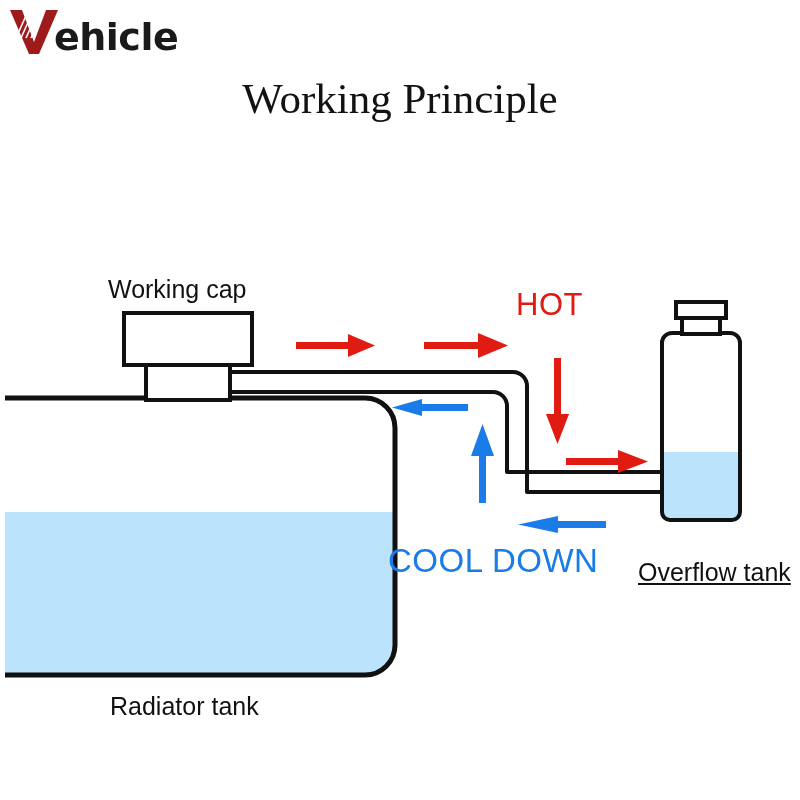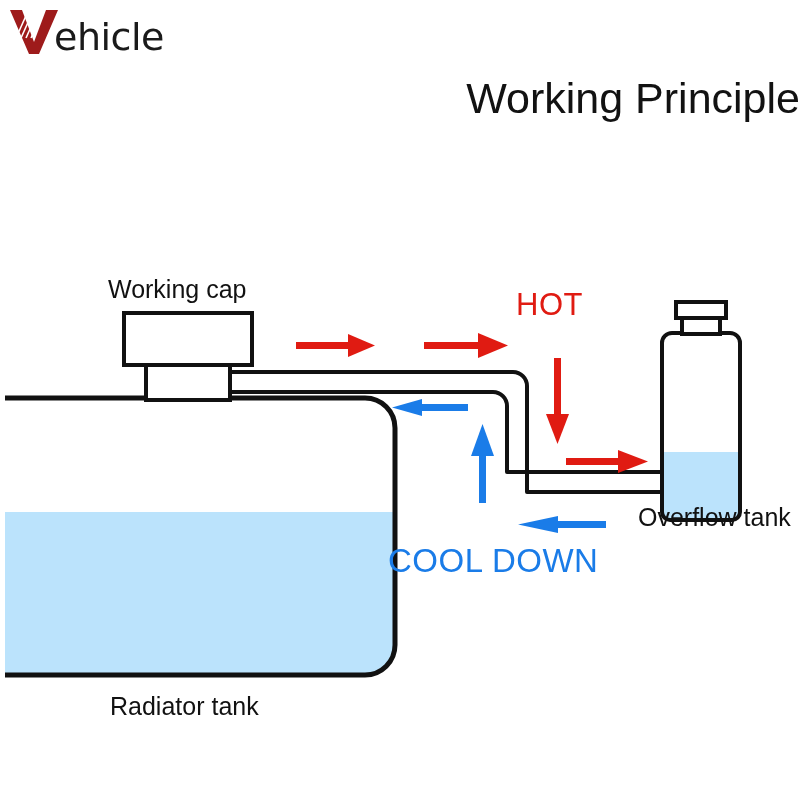--- a/index.html
+++ b/index.html
@@ -31,48 +31,48 @@
   }
   #brand-v {
     position: relative;
     width: 56px;
     height: 48px;
     margin-right: 2px;
   }
   #brand-v svg { display: block; }
   #brand-word {
     font-family: "DejaVu Sans", sans-serif;
-    font-weight: normal;
+    font-weight: bold;
     font-size: 38px;
     line-height: 38px;
     color: #1a1a1a;
     letter-spacing: -0.5px;
     margin-left: -12px;
     margin-top: 10px;
   }
 
   
   #title {
     left: 0; top: 74px;
     width: 800px;
-    text-align: right;
+    text-align: center;
     font-size: 43px;
     color: #121212;
-    font-family: Liberation Sans, sans-serif;
+    font-family: Liberation Serif, serif;
   }
 
   
   .dlabel {
     font-size: 25px;
     color: #111111;
     white-space: nowrap;
   }
   #label-radiator-cap { left: 108px; top: 275px; }
   #label-radiator-tank { left: 110px; top: 692px; }
-  #label-overflow-tank { left: 638px; top: 503px; }
+  #label-overflow-tank { left: 638px; top: 558px; text-decoration: underline; }
 
   #label-hot {
     left: 516px; top: 287px;
     font-size: 31px;
     font-weight: normal;
     color: #e01b12;
     letter-spacing: 0.5px;
     white-space: nowrap;
   }
   #label-cool-down {

